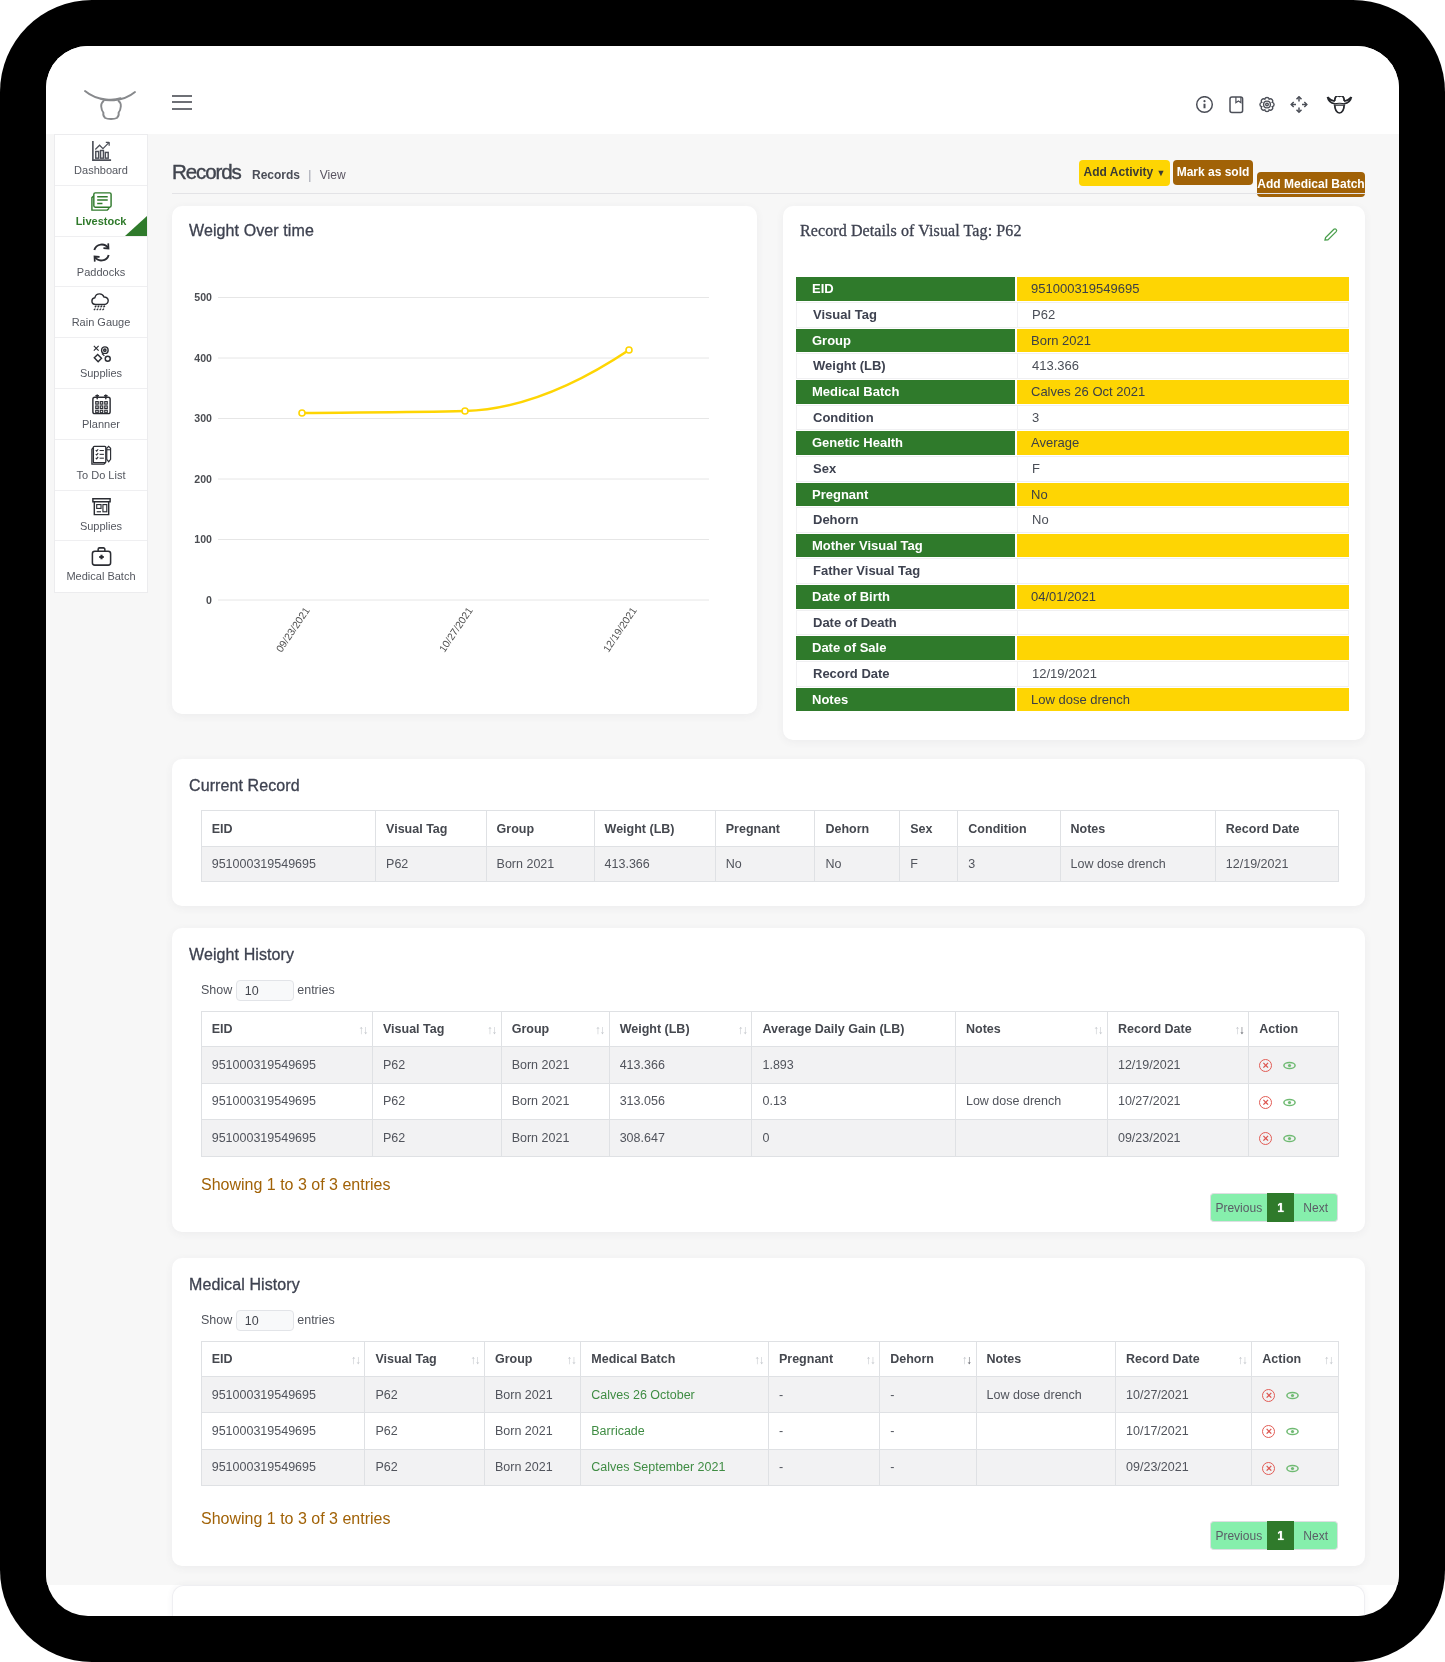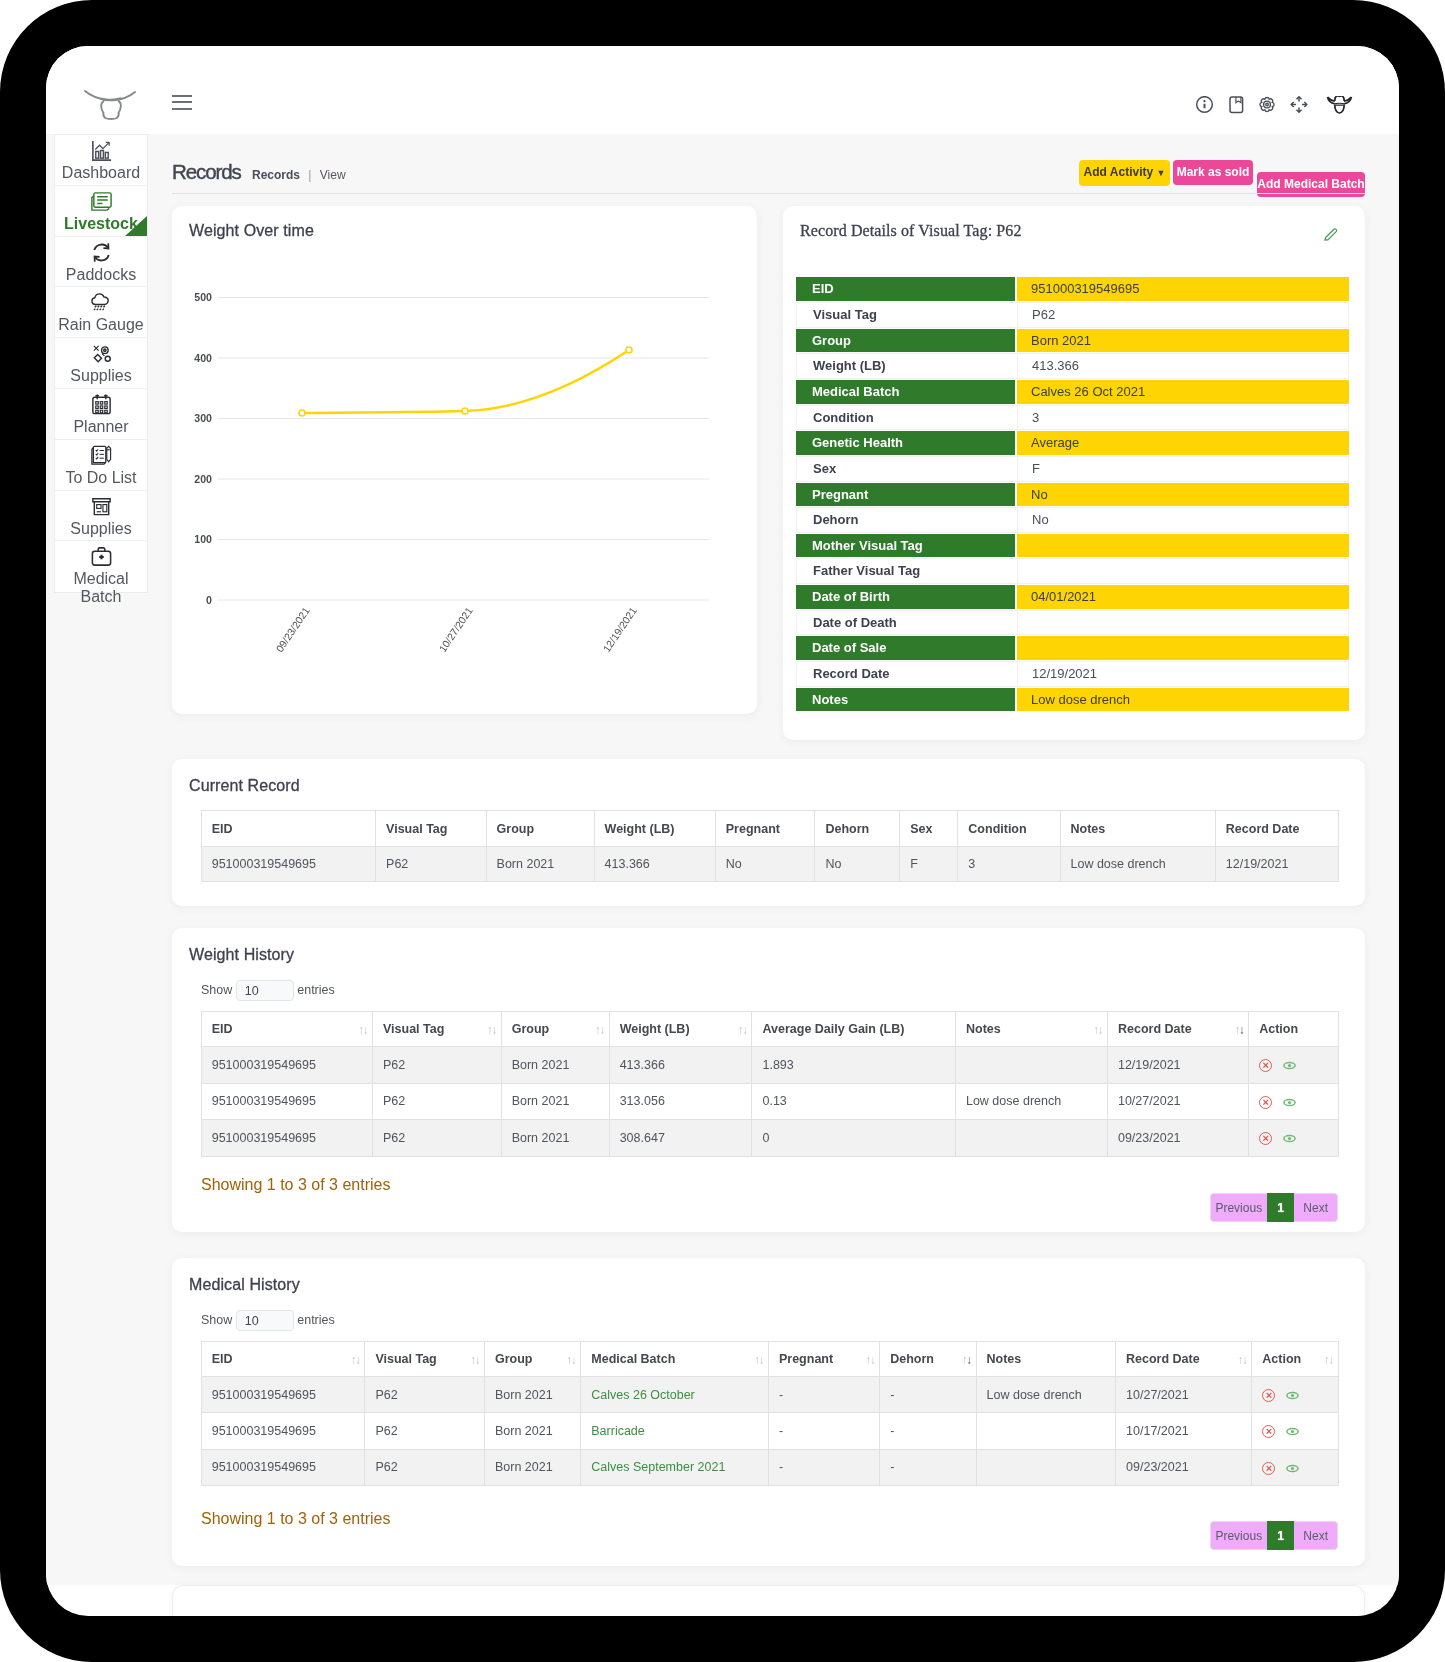--- a/index.html
+++ b/index.html
@@ -9,45 +9,45 @@
 #screen { position:absolute; left:46px; top:46px; width:1353px; height:1570px; background:#fff; border-radius:42px; overflow:hidden; }
 #content-bg { position:absolute; left:0; top:88px; width:1353px; height:1451px; background:#f7f7f7; }
 .abs { position:absolute; }
 .card { position:absolute; background:#fff; border-radius:10px; box-shadow:0 2px 8px rgba(60,60,80,0.06); }
 .card-title { font-size:16px; font-weight:400; color:#3e4250; letter-spacing:0.1px; -webkit-text-stroke:0.3px #3e4250; }
 svg { display:block; }
 
 .sitem { position:relative; width:92px; height:50.8px; padding-top:4px; border-bottom:1px solid #efeff1; text-align:center; }
 .sitem:last-child { border-bottom:none; }
 .sitem .sic { margin:0 auto; width:23px; height:23px; }
-.sitem .slab { display:block; margin-top:2px; font-size:16px; color:#54575f; }
+.sitem .slab { display:block; margin-top:2px; font-size:11px; color:#54575f; }
 .sitem.active .slab { color:#2f7a2b; font-weight:700; }
 .sitem.active .tri { position:absolute; right:0; bottom:0; width:0; height:0; border-right:22px solid #2f7a2b; border-top:20px solid transparent; }
 
 .btn { display:inline-block; border-radius:4px; font-size:12px; font-weight:700; padding:5px 0; line-height:14.5px; text-align:center; }
-.btn-green { background:#ec4899; color:#fff; }
+.btn-green { background:#a16207; color:#fff; }
 .btn-yellow { background:#fed503; color:#3c3c34; }
 
 .drow { display:flex; width:553px; height:25.65px; font-size:13px; }
 .drow.w .dlab { border:1px solid #f0f0f2; border-right:none; }
 .drow.w .dval { border:1px solid #f0f0f2; border-left:1px solid #f0f0f2; }
 .drow .dlab { width:221px; line-height:24px; padding-left:16px; color:#3e4250; font-weight:700; }
 .drow .dval { width:332px; line-height:24px; padding-left:14px; color:#4a4e57; font-size:13px; }
 .drow.c .dlab { background:#2f7a2b; color:#fff; border-top:1px solid #fff; border-bottom:1px solid #fff; border-right:2px solid #fff; }
 .drow.c .dval { background:#fed503; color:#3c4046; border-top:1px solid #fff; border-bottom:1px solid #fff; }
 
 table.dt { border-collapse:collapse; table-layout:fixed; font-size:12.5px; color:#51545c; }
 table.dt th, table.dt td { border:1px solid #dfe1e4; padding:0 0 0 10px; text-align:left; font-weight:400; overflow:hidden; white-space:nowrap; }
 table.dt th { color:#45484f; font-weight:700; }
 table.dt tr.odd td { background:#f2f2f3; }
 .sorts { float:right; margin-right:5px; color:#c3c6cb; font-size:12px; letter-spacing:-1.5px; margin-top:1px; }
 .shw { font-size:12.5px; color:#51545c; }
 .shw input { width:58px; height:21px; border:1px solid #e2e4e8; background:#f8f9fa; border-radius:4px; font-size:12.5px; color:#43464e; padding-left:8px; vertical-align:middle; font-family:"Liberation Sans",sans-serif; }
 .paging { position:absolute; font-size:12px; color:#5a5d66; }
-.paging span { display:inline-block; height:29px; line-height:29px; vertical-align:top; border:1px solid #dddfe2; background:#f0abfc; }
+.paging span { display:inline-block; height:29px; line-height:29px; vertical-align:top; border:1px solid #dddfe2; background:#86efac; }
 .paging .pprev { border-radius:4px 0 0 4px; padding:0 4.5px; border-right:none; }
 .paging .pcur { background:#2f7a2b; border-color:#2f7a2b; color:#fff; padding:0 9.5px; font-weight:700; text-shadow:0 0 1px #fff; }
 .paging .pnext { border-radius:0 4px 4px 0; padding:0 9px; border-left:none; }
 .showing { position:absolute; font-size:16px; color:#a16207; }
 .ic-x { display:inline-block; width:13px; height:13px; border:1.3px solid #e25c55; border-radius:50%; position:relative; vertical-align:middle; }
 .ic-x:before { content:"\00d7"; position:absolute; left:0; top:-1px; width:100%; text-align:center; color:#dd5650; font-size:11px; line-height:13px; font-weight:700; }
 .glink { color:#3f8c43; font-weight:700; }
 </style>
 </head>
 <body>

